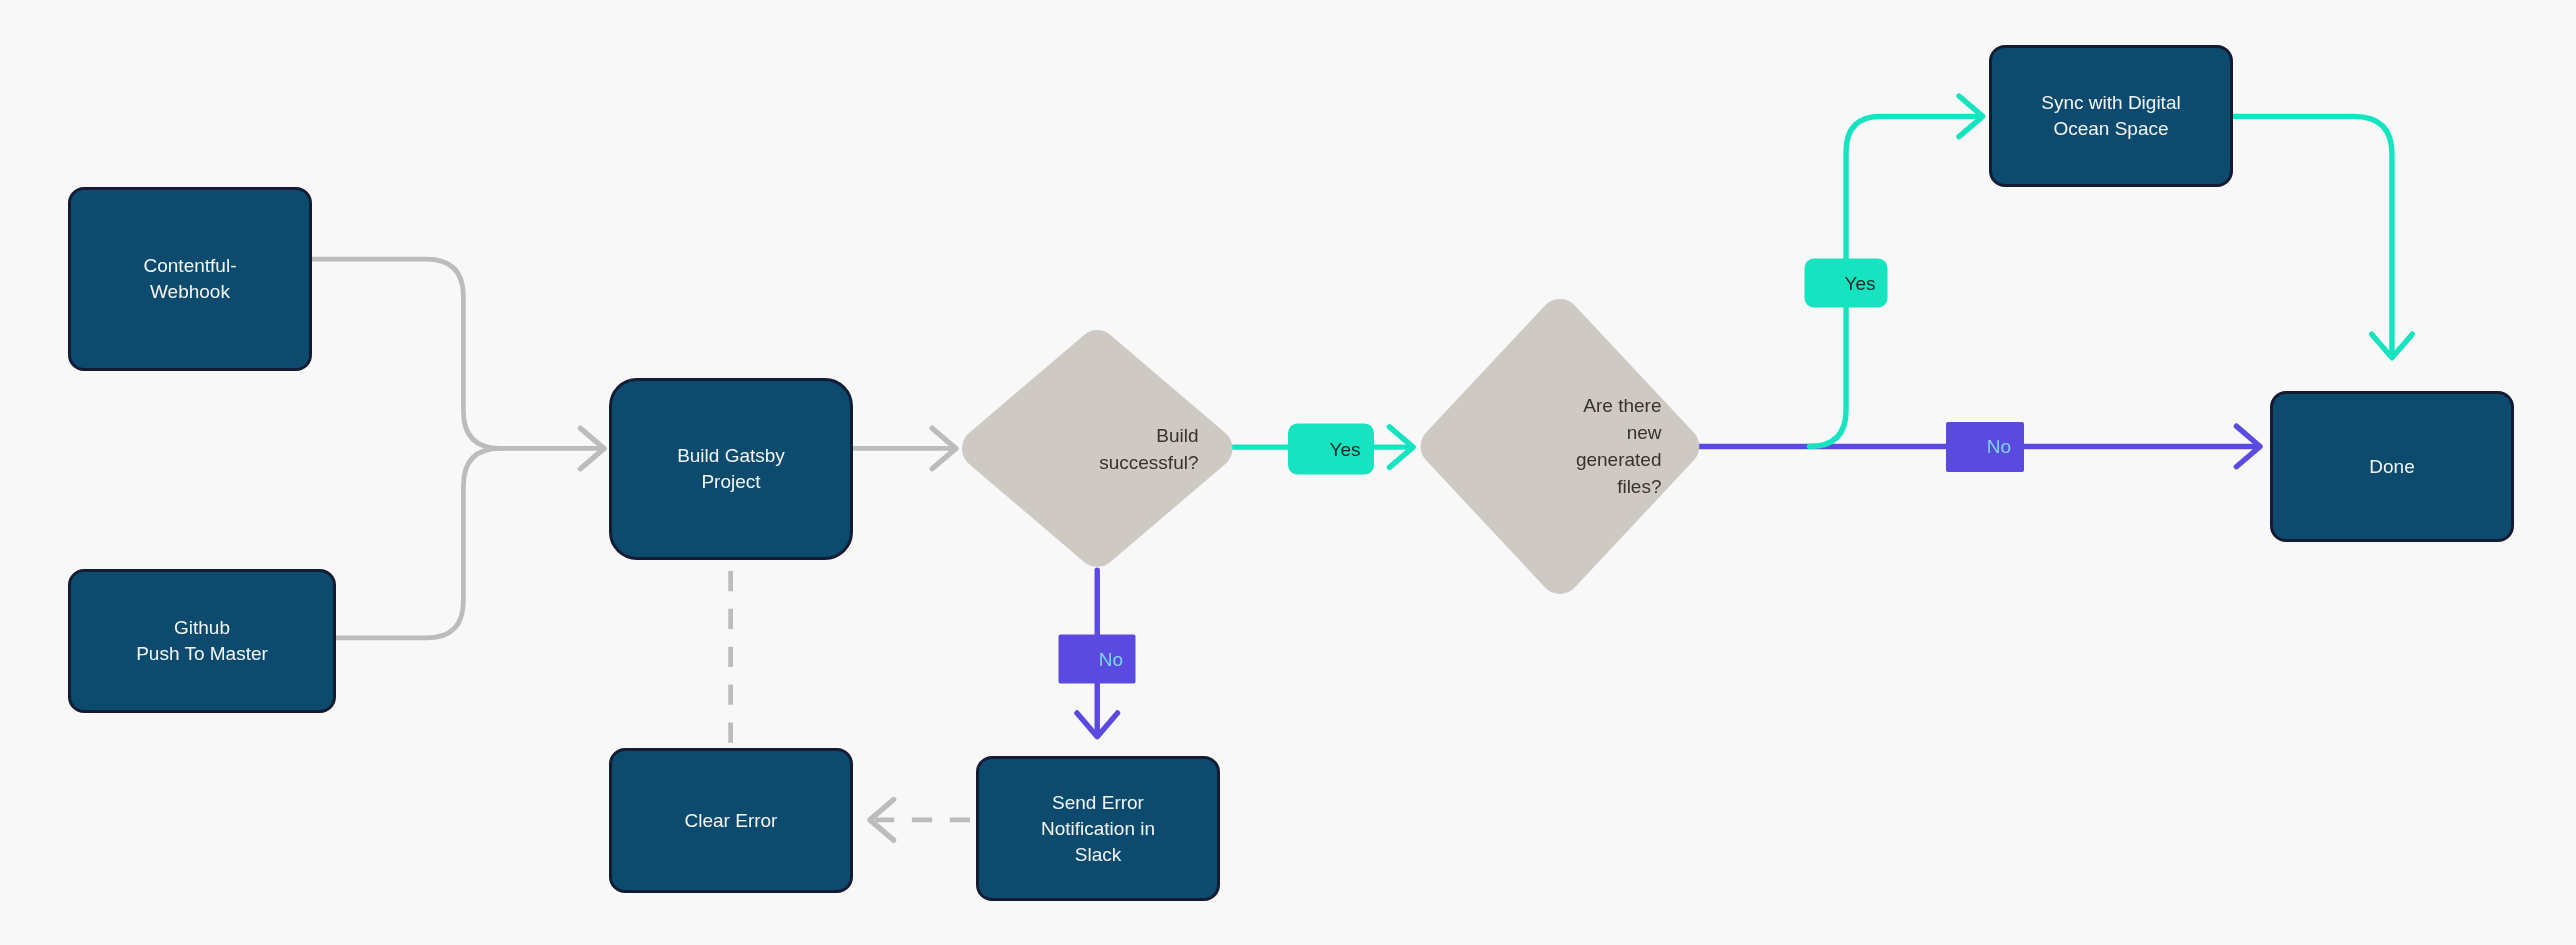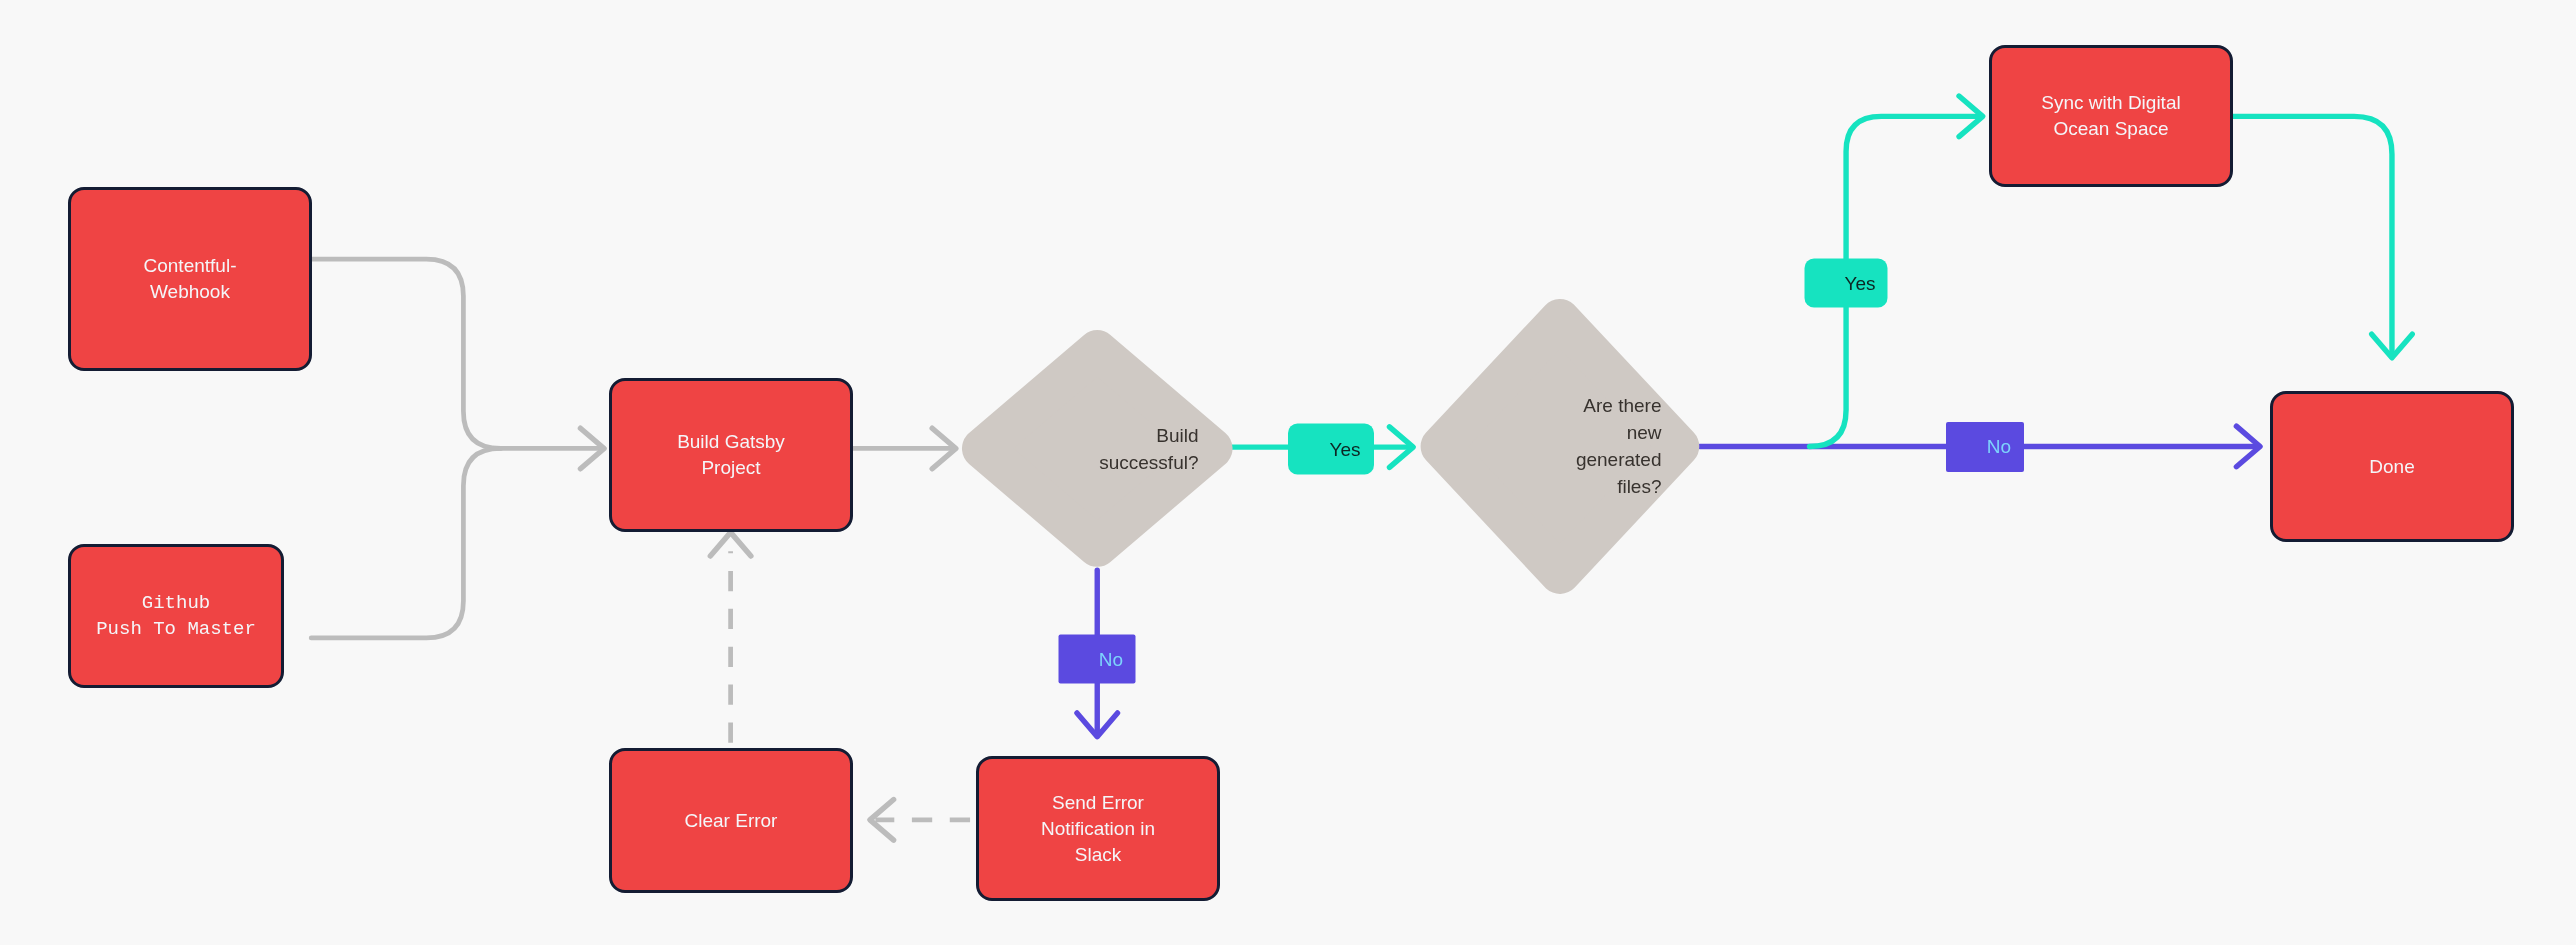--- a/index.html
+++ b/index.html
@@ -25,21 +25,21 @@
   .edge.dashed { stroke-dasharray: 30 26; stroke-linecap: butt; }
   .head { fill: none; stroke-linecap: round; stroke-linejoin: round; stroke-width: 8; }
   .head.gray   { stroke: #bcbcbc; }
   .head.teal   { stroke: #16e3c0; }
   .head.purple { stroke: #5b4ae0; }
   .diamond-shape { fill: #cfc9c4; stroke: #cfc9c4; stroke-width: 60; stroke-linejoin: round; }
 
   .node {
     position: absolute;
     box-sizing: border-box;
-    background: #ef4444;
+    background: #0c4a6e;
     border: 3.4px solid #141c33;
     border-radius: 16px;
     display: flex; align-items: center; justify-content: center;
     text-align: center;
   }
   .node-label {
     color: #f4f6f9;
     font-size: 19px;
     line-height: 26px;
     font-weight: 500;
@@ -104,26 +104,26 @@
 
     <polygon class="diamond-shape" points="1622,518 1792,663 1622,808 1452,663"></polygon>
     <polygon class="diamond-shape" points="2306,472 2482,660 2306,848 2130,660"></polygon>
   </svg>
 
   <div class="node" style="left:68px; top:187px; width:244px; height:184px;">
     <span class="node-label">Contentful-
 Webhook</span>
   </div>
 
-  <div class="node" style="left:68px; top:544px; width:216px; height:144px;font-family:Liberation Mono, monospace;">
+  <div class="node" style="left:68px; top:569px; width:268px; height:144px;">
     <span class="node-label">Github
 Push To Master</span>
   </div>
 
-  <div class="node" style="left:609px; top:378px; width:244px; height:154px;">
+  <div class="node" style="left:609px; top:378px; width:244px; height:182px;border-radius:28px;">
     <span class="node-label">Build Gatsby
 Project</span>
   </div>
 
   <div class="node" style="left:1989px; top:45px; width:244px; height:142px;">
     <span class="node-label">Sync with Digital
 Ocean Space</span>
   </div>
 
   <div class="node" style="left:2270px; top:382px; width:244px; height:151px;margin-top:9px;">

